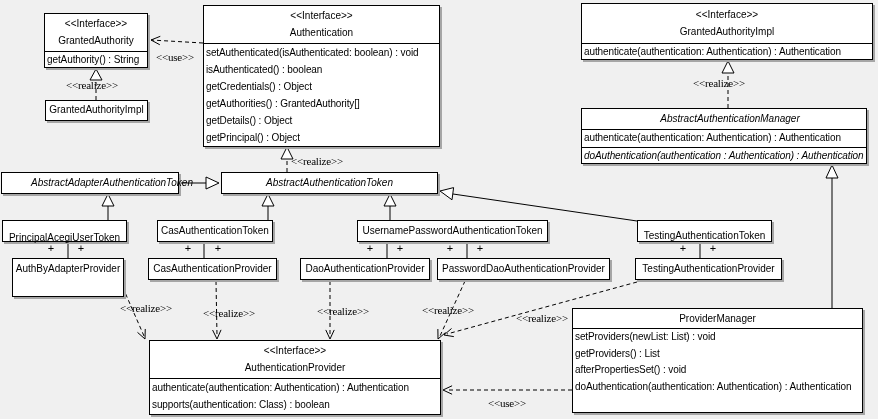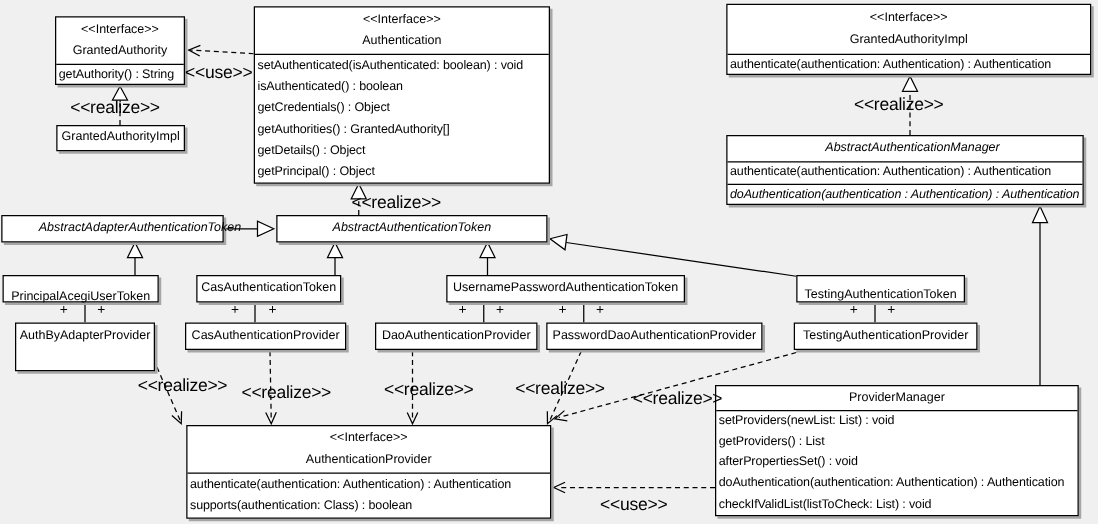--- a/index.html
+++ b/index.html
@@ -27,21 +27,21 @@
   .uml-name { display: block; }
   .it { font-style: italic; }
   .uml-methods { border-top: 1.5px solid #000; }
   .uml-method {
     display: flex; align-items: center; padding: 0 2px;
     white-space: nowrap; overflow: visible; letter-spacing: -0.1px;
   }
   .uml-method.divided { border-top: 1px solid #000; }
   .edge-label {
     position: absolute; transform: translate(-50%, -50%);
-    font-size: 14px; color: #000; white-space: nowrap; letter-spacing: -0.2px;
+    font-size: 11px; color: #000; white-space: nowrap; letter-spacing: -0.2px; font-family: Liberation Serif, serif;
   }
   .plus-mark {
     position: absolute; transform: translate(-50%, -50%);
     font-size: 11px; color: #000;
   }
 </style>
 </head>
 <body style="background: rgb(240, 240, 240);">
 
 <div id="canvas">
@@ -240,21 +240,20 @@
       </div>
       <div class="uml-class" style="left: 572px; top: 308px; width: 291px; height: 105px;">
         <div class="uml-title" style="height: 19px;">
           <span class="uml-name">ProviderManager</span>
         </div>
         <div class="uml-methods">
           <div class="uml-method" style="height: 16.6px;">setProviders(newList: List) : void</div>
           <div class="uml-method" style="height: 16.6px;">getProviders() : List</div>
           <div class="uml-method" style="height: 16.6px;">afterPropertiesSet() : void</div>
           <div class="uml-method" style="height: 16.6px;">doAuthentication(authentication: Authentication) : Authentication</div>
-          <div class="uml-method" style="height: 16.6px;">checkIfValidList(listToCheck: List) : void</div>
         </div>
       </div>
     </div>
   <div id="label-layer">
       <span class="edge-label" style="left: 175px; top: 57px;">&lt;&lt;use&gt;&gt;</span>
       <span class="edge-label" style="left: 92px; top: 85px;">&lt;&lt;realize&gt;&gt;</span>
       <span class="edge-label" style="left: 317px; top: 161px;">&lt;&lt;realize&gt;&gt;</span>
       <span class="edge-label" style="left: 719px; top: 83px;">&lt;&lt;realize&gt;&gt;</span>
       <span class="edge-label" style="left: 146px; top: 308px;">&lt;&lt;realize&gt;&gt;</span>
       <span class="edge-label" style="left: 229px; top: 313px;">&lt;&lt;realize&gt;&gt;</span>

